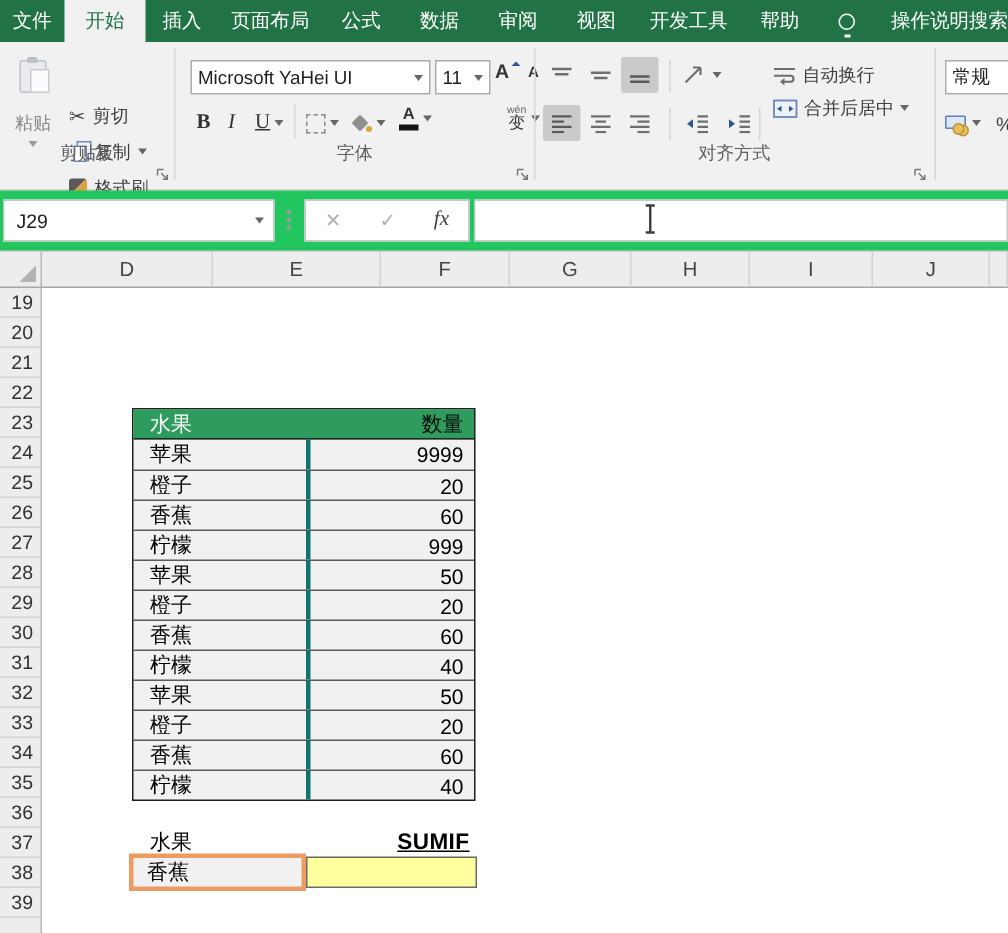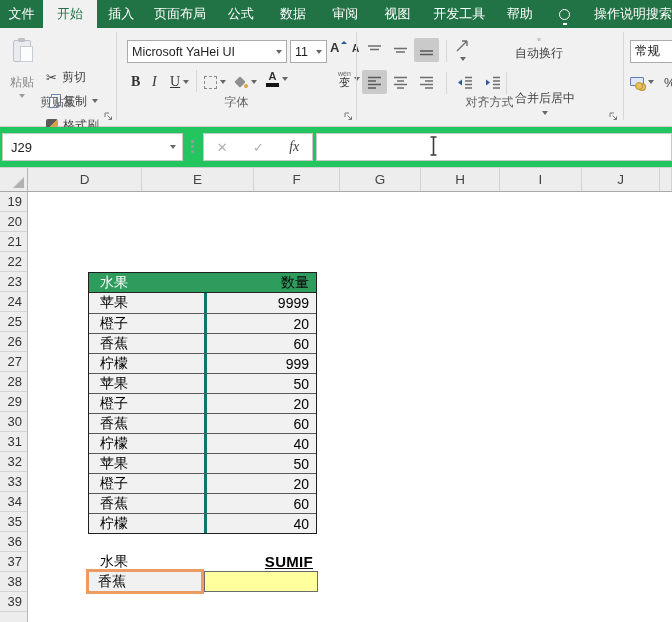--- a/index.html
+++ b/index.html
@@ -49,21 +49,21 @@
   .gsA { font-size:13px; color:#333; font-weight:bold; line-height:1; }
   .gsA.small { font-size:10px; }
   .tricup { width:0;height:0;border-left:3px solid transparent;border-right:3px solid transparent;border-bottom:3.5px solid #2b579a; display:inline-block; }
   .ic-phon { display:inline-flex; flex-direction:column; align-items:center; line-height:1; }
   .ic-phon .py { font-size:7px; color:#666; }
   .ic-phon .hz { font-size:11px; color:#333; }
 
   
   .abtn { position:absolute; width:25px; height:24px; display:flex; align-items:center; justify-content:center; border-radius:2px; }
   .abtn.sel { background:#cacaca; }
-  .wide { width:auto; padding:0 3px; gap:4px;flex-direction:column; }
+  .wide { width:auto; padding:0 3px; gap:4px; }
   svg.lic { display:block; }
 
   
   .ic-money { position:relative; width:15px; height:13px; display:inline-block; }
   .ic-money:before { content:""; position:absolute; left:0; top:1px; width:12px; height:7px; background:#dfe7f5; border:1px solid #5b7fb8; border-radius:1px; }
   .ic-money:after { content:""; position:absolute; left:5px; top:6px; width:6px; height:6px; background:#e8c15c; border:1px solid #b8922f; border-radius:50%; box-shadow:3px 1px 0 -1px #e8c15c, 3px 1px 0 0 #b8922f; }
 
   
   .fbar { position:absolute; left:0; top:127px; width:672px; height:41px; background:#22c55e; border-bottom:1px solid #cfcfcf; }
   .namebox { position:absolute; left:2px; top:6px; width:181px; height:28px; background:#fff; border:1px solid #c8c8c8; display:flex; align-items:center; font-size:13px; color:#222; padding-left:8px; }
@@ -256,21 +256,21 @@
           <path d="M5 3.5 L1 6.5 L5 9.5 Z" fill="#2b579a"></path>
         </svg>
     </div>
     <div class="abtn" style="left:480px;top:42px">
       <svg class="lic" width="16" height="13" viewBox="0 0 16 13">
           <path d="M8 1.5 H15 M8 5 H15 M8 8.5 H15 M8 12 H15" stroke="#6e6e6e" stroke-width="1.5"></path>
           <path d="M1 3.5 L5 6.5 L1 9.5 Z" fill="#2b579a"></path>
         </svg>
     </div>
     <div class="gsep" style="left:506px;top:44px;height:22px"></div>
-    <div class="abtn wide" style="left:512px;top:60px">
+    <div class="abtn wide" style="left:512px;top:32px">
       <svg class="lic" width="17" height="13" viewBox="0 0 17 13">
           <rect x="1" y="1" width="15" height="11" fill="#eef2f8" stroke="#6b86b8" stroke-width="1.2"></rect>
           <path d="M3 6.5 L6 4.5 V8.5 Z M14 6.5 L11 4.5 V8.5 Z" fill="#2b579a"></path>
         </svg>
       <span>合并后居中</span>
       <span class="car"></span>
     </div>
     <div class="glabel" style="left:357px;width:265px">对齐方式</div>
     <svg class="launcher" style="left:609px" viewBox="0 0 9 9">
         <path d="M1 1 H5 M1 1 V5 M3.5 3.5 L7.5 7.5 M7.5 4.5 V7.5 H4.5" stroke="#777" stroke-width="1" fill="none"></path>

